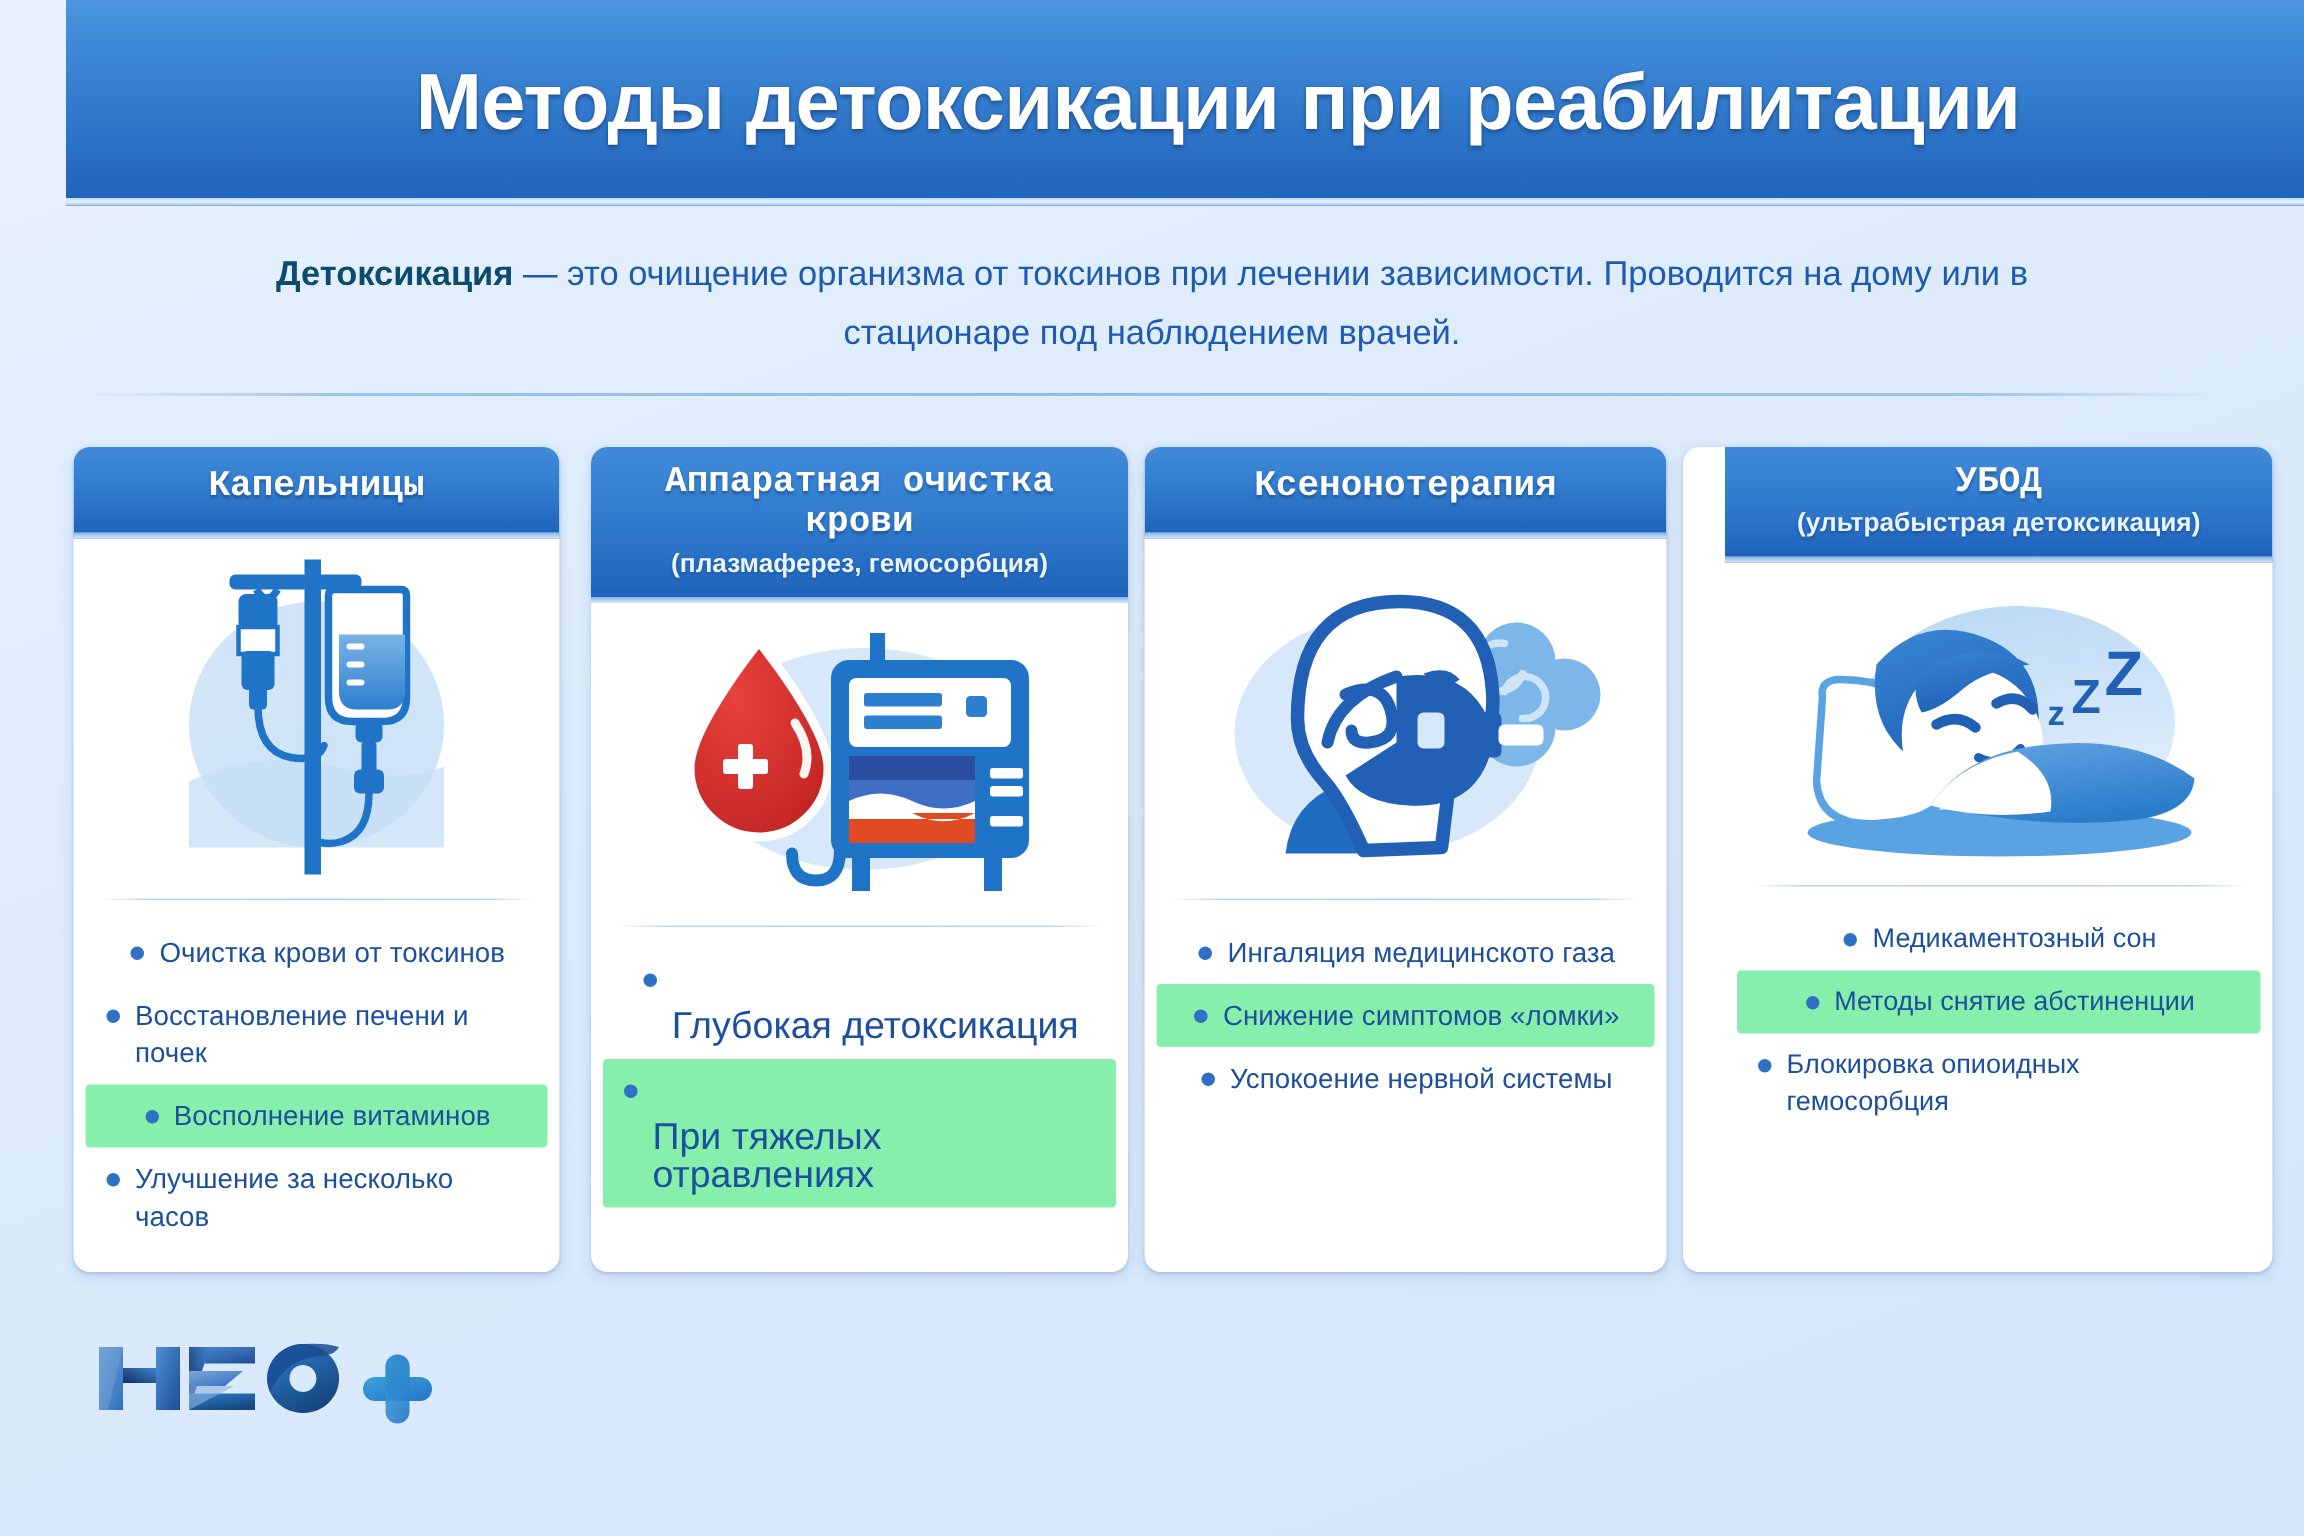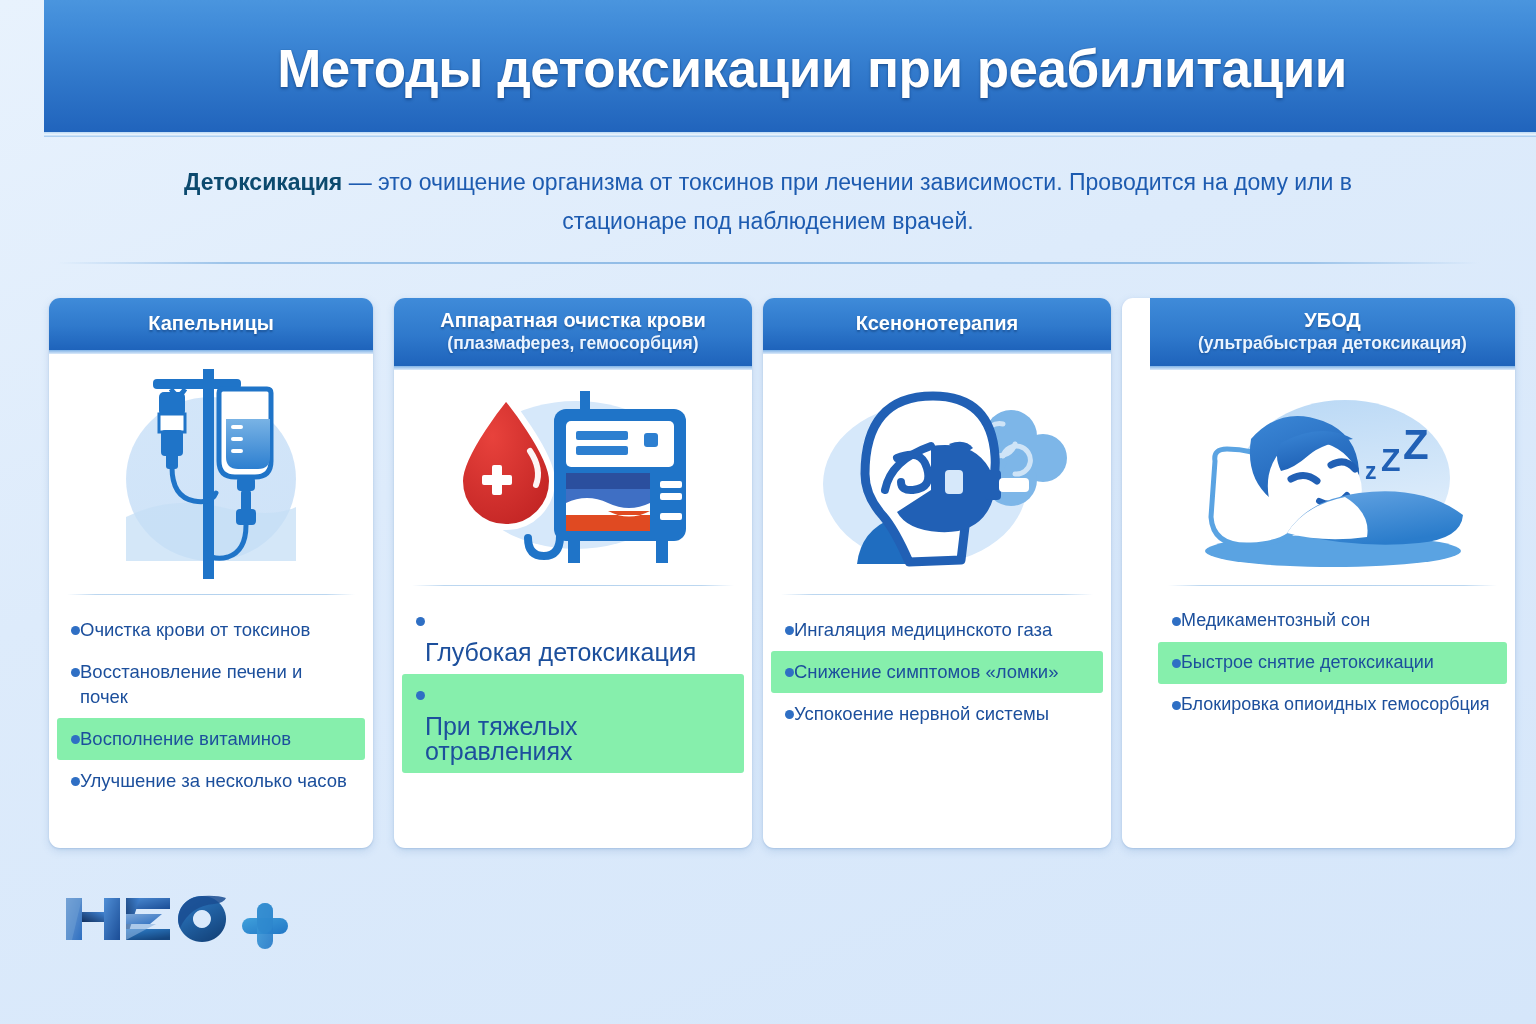--- a/index.html
+++ b/index.html
@@ -59,22 +59,23 @@
     position:relative;flex:0 0 auto;
     background:linear-gradient(180deg,#3f8bd9 0%,#2f79cc 55%,#1e63bb 100%);
     padding:11px 10px 12px;text-align:center;
     border-bottom:4px solid #1a57ab;
   }
   .card-head:after{
     content:"";position:absolute;left:0;bottom:-4px;width:100%;height:4px;
     background:linear-gradient(180deg,#7fb2e6 0%,#dceafa 100%);
   }
   .card-title{
-    color:#fff;font-size:20px;font-weight:700;line-height:1.12;
+    color:#fff;font-size:24px;font-weight:700;line-height:1.12;
     text-shadow:0 2px 2px rgba(10,45,95,0.42);
+    font-family:Liberation Mono, monospace;
   }
   .card-sub{
     color:#eaf4ff;font-size:17.5px;font-weight:700;line-height:1.2;margin-top:2px;
     text-shadow:0 1px 2px rgba(10,45,95,0.42);
   }
   .card.c1 .card-head, .card.c3 .card-head{padding-top:14px;padding-bottom:16px;}
 
   .icon-area{
     flex:0 0 auto;height:215px;position:relative;
     display:flex;align-items:center;justify-content:center;
@@ -83,22 +84,22 @@
   .card.c2 .icon-area{height:215px;}
   .card.c3 .icon-area{height:240px;}
   .card.c4 .icon-area{height:215px;}
 
   .list-sep{
     height:1px;margin:0 18px 0 18px;flex:0 0 auto;
     background:linear-gradient(90deg,rgba(160,200,240,0) 0%,#bcd7f0 10%,#b4d2ee 50%,#bcd7f0 90%,rgba(160,200,240,0) 100%);
   }
   .bullets{flex:1 1 auto;padding:14px 8px 0 8px;}
   .bullet{
-    display:flex;align-items:flex-start;
-    padding:8px 12px 9px 14px;border-radius:3px;
+    display:flex;align-items:flex-start;gap:10px;
+    padding:8px 12px 9px 14px;border-radius:3px;justify-content:center;
   }
   .bullet.hl{background:#86efac;}
   .dot{
     flex:0 0 auto;width:9px;height:9px;border-radius:50%;
     background:#2f6fc4;margin-top:9px;
   }
   .btext{
     color:#1c4f9c;font-size:18.5px;line-height:25px;font-weight:400;
     font-family:"Liberation Sans",sans-serif;
   }
@@ -343,21 +344,21 @@
         </svg>
       </div>
       <div class="list-sep"></div>
       <div class="bullets">
         <div class="bullet">
           <span class="dot"></span>
           <span class="btext">Медикаментозный сон</span>
         </div>
         <div class="bullet hl">
           <span class="dot"></span>
-          <span class="btext">Быстрое снятие детоксикации</span>
+          <span class="btext">Методы снятие абстиненции</span>
         </div>
         <div class="bullet">
           <span class="dot"></span>
           <span class="btext">Блокировка опиоидных гемосорбция</span>
         </div>
       </div>
     </div>
 
   </div>
 

